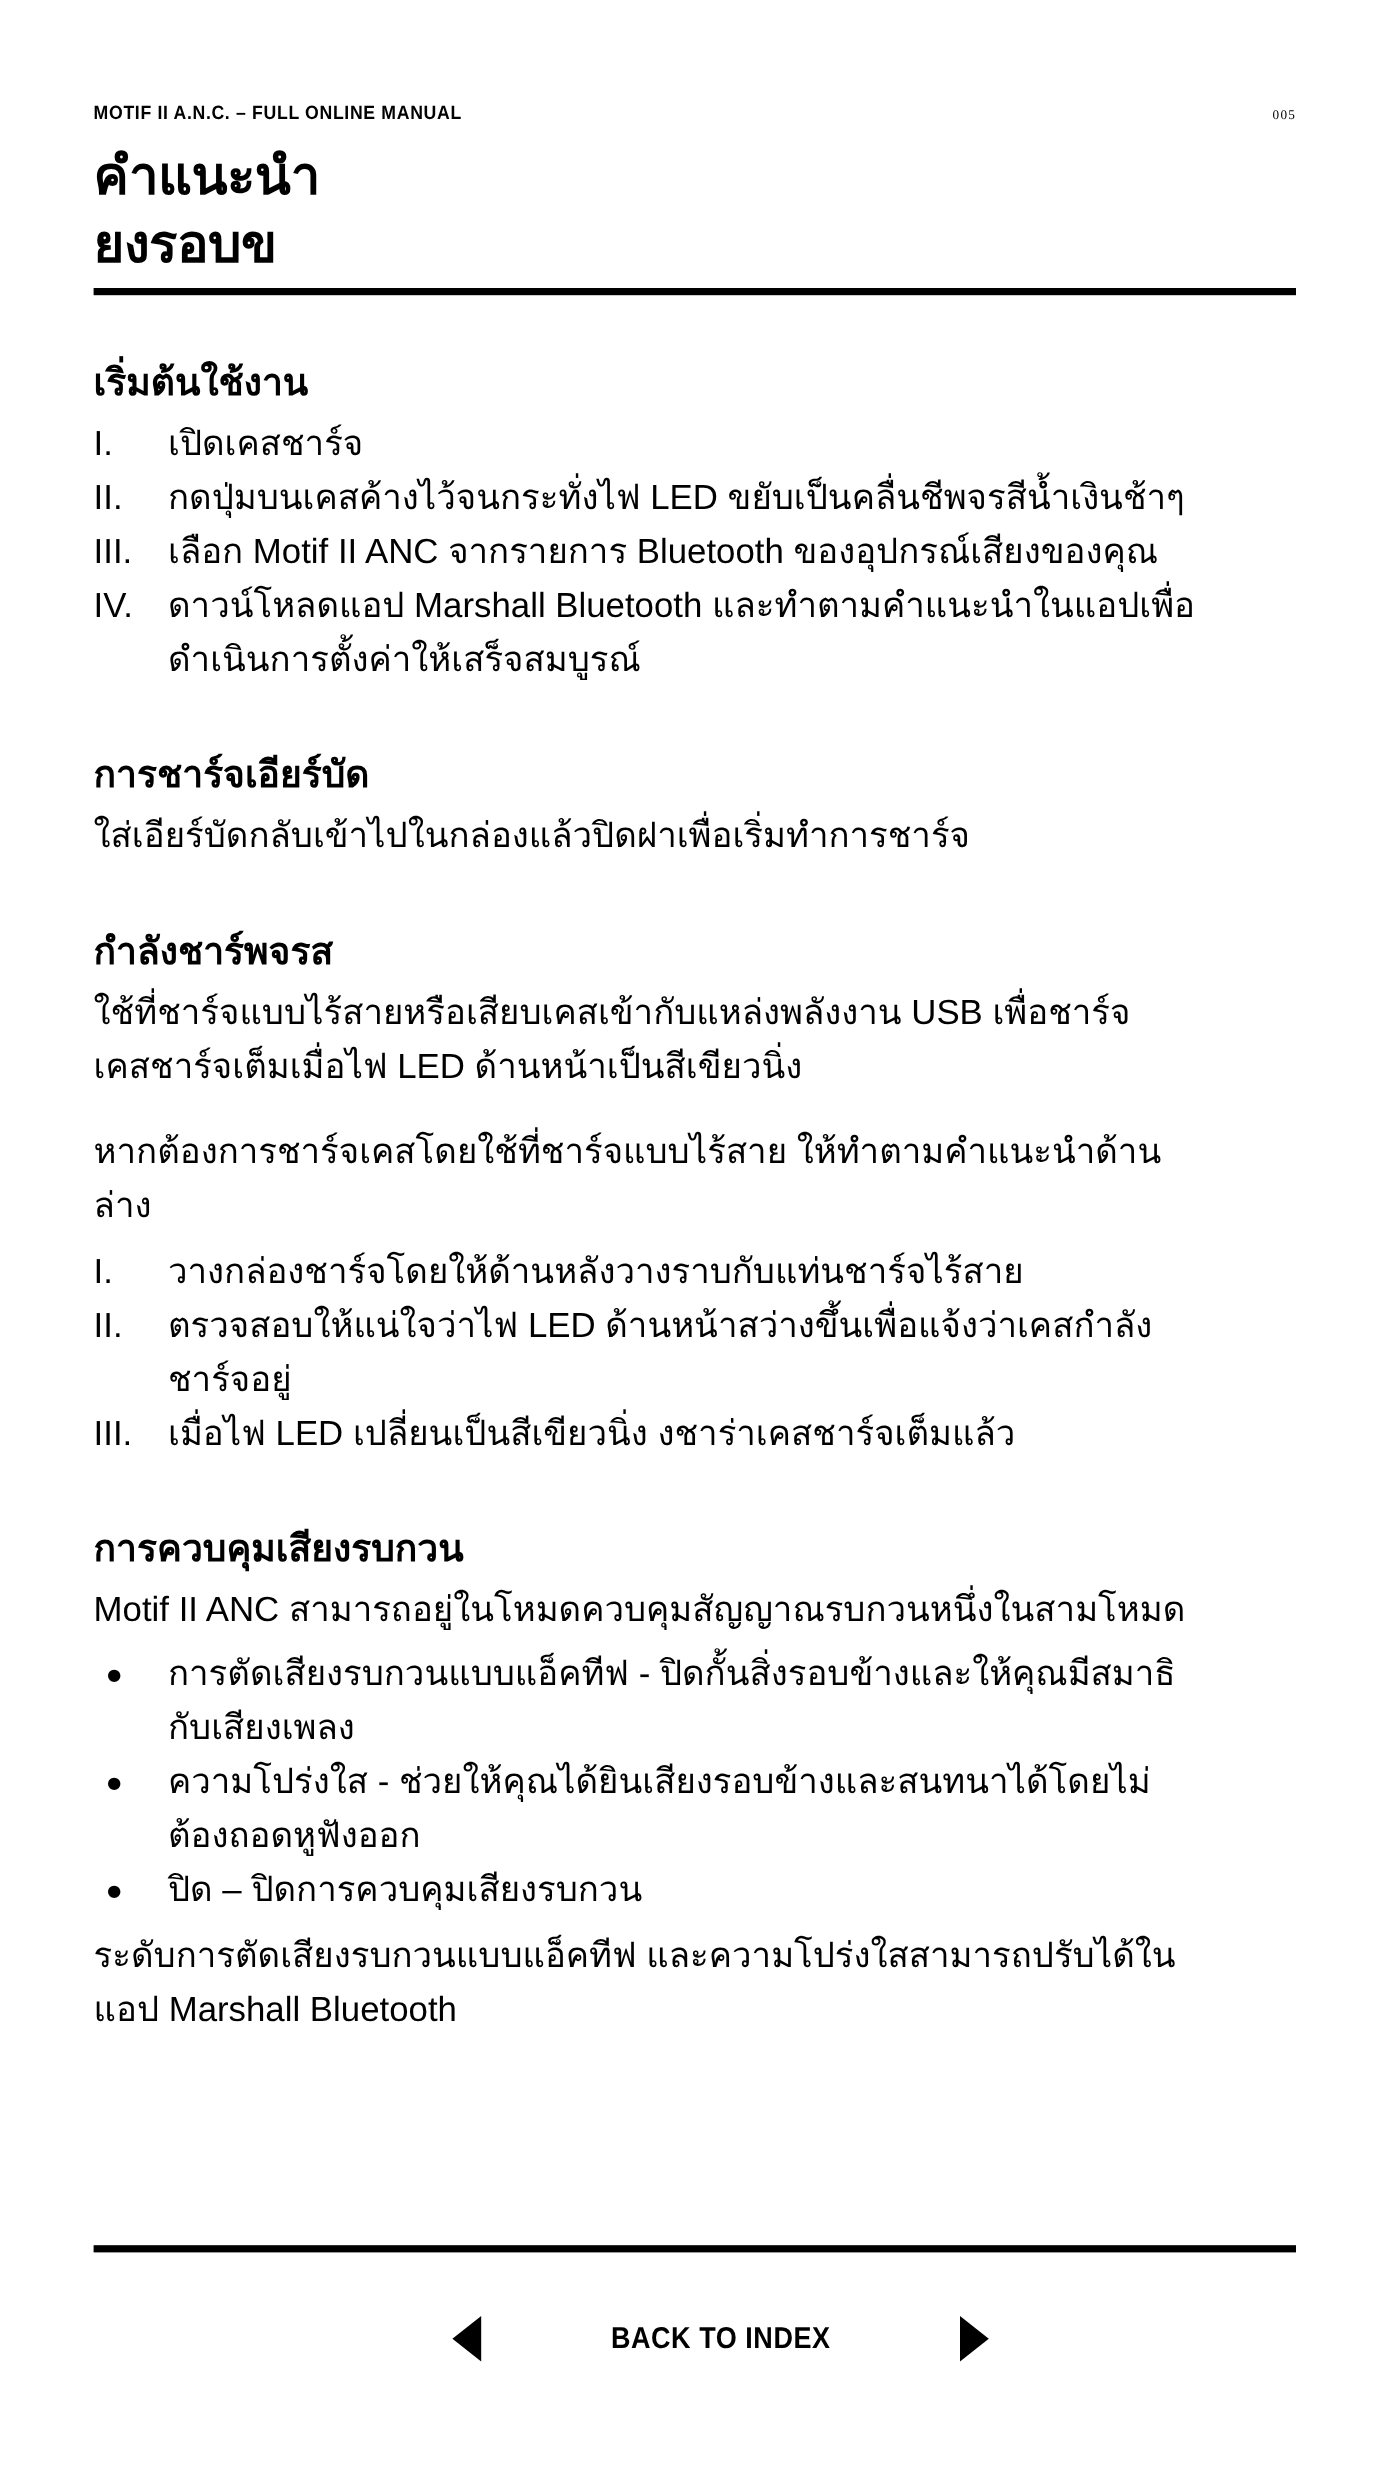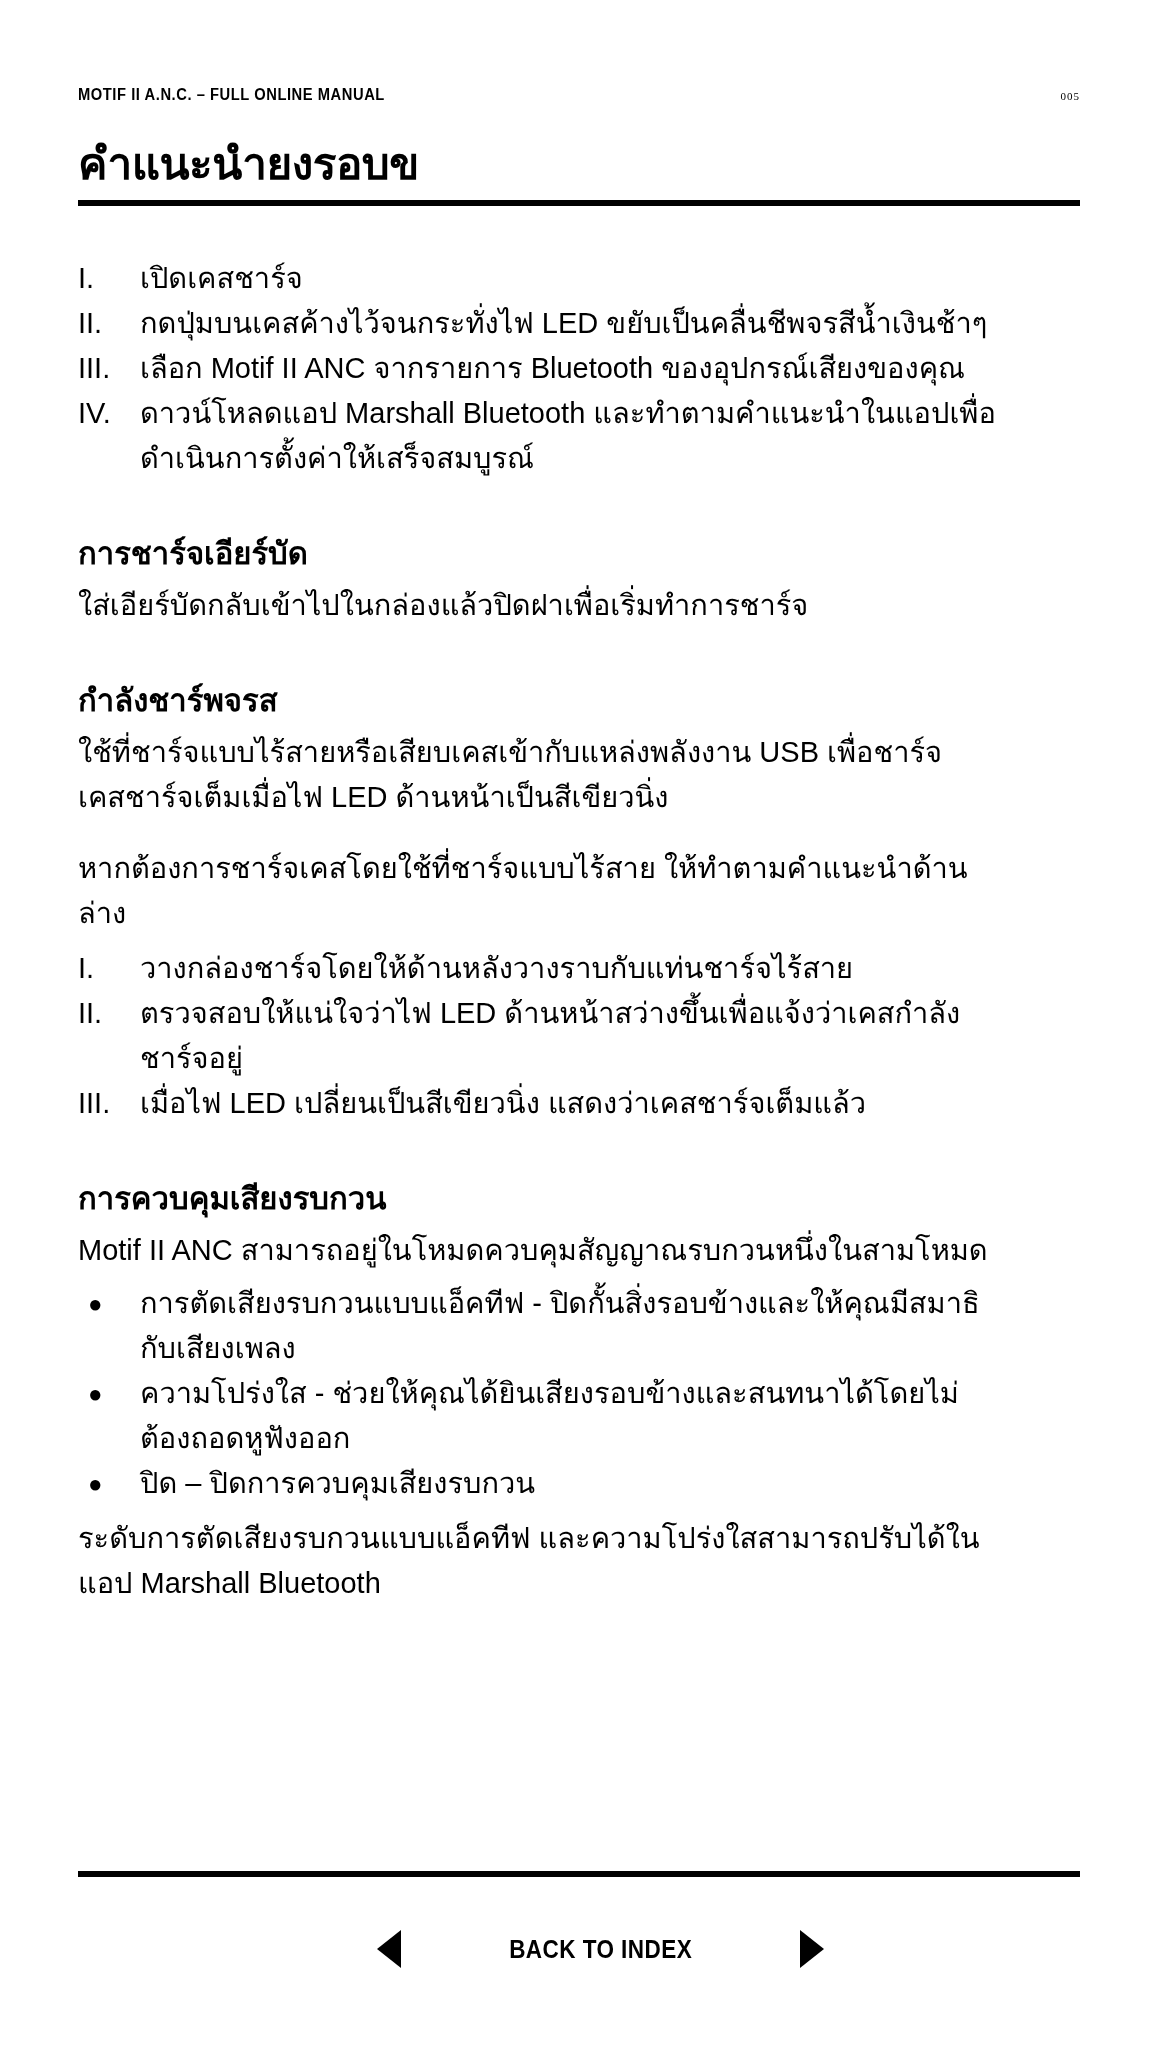--- a/index.html
+++ b/index.html
@@ -33,23 +33,24 @@
   }
   .page-number {
     font-family: "Liberation Serif", "DejaVu Serif", serif;
     font-size: 11px;
     font-weight: normal;
     letter-spacing: 1px;
   }
   
   .title-row {
     display: flex;
-    justify-content: flex-start;
+    justify-content: flex-end;
     align-items: baseline;
-    margin-top: 32px;
+    margin-top: 16px;
+    flex-direction: column;
   }
   .big-title {
     font-size: 44px;
     font-weight: bold;
     line-height: 56px;
     letter-spacing: -0.5px;
     white-space: nowrap;
   }
   .divider {
     height: 6px;
@@ -150,20 +151,21 @@
     <span class="page-number">005</span>
   </div>
 
   <div class="title-row">
     <span class="big-title">คำแนะนำ</span>
     <span class="big-title">ยงรอบข</span>
   </div>
   <div class="divider"></div>
 
   <div class="section">
+    <div class="section-heading">เริ่มต้นใช้งาน</div>
     <div class="list">
       <div class="list-row">
         <span class="list-marker">I.</span>
         <span class="list-text">เปิดเคสชาร์จ</span>
       </div>
       <div class="list-row">
         <span class="list-marker">II.</span>
         <span class="list-text">กดปุ่มบนเคสค้างไว้จนกระทั่งไฟ LED ขยับเป็นคลื่นชีพจรสีน้ำเงินช้าๆ</span>
       </div>
       <div class="list-row">
@@ -194,21 +196,21 @@
         <span class="list-marker">I.</span>
         <span class="list-text">วางกล่องชาร์จโดยให้ด้านหลังวางราบกับแท่นชาร์จไร้สาย</span>
       </div>
       <div class="list-row">
         <span class="list-marker">II.</span>
         <span class="list-text">ตรวจสอบให้แน่ใจว่าไฟ LED ด้านหน้าสว่างขึ้นเพื่อแจ้งว่าเคสกำลัง
 ชาร์จอยู่</span>
       </div>
       <div class="list-row">
         <span class="list-marker">III.</span>
-        <span class="list-text">เมื่อไฟ LED เปลี่ยนเป็นสีเขียวนิ่ง แสดงว่าเคสชาร์จเต็มแล้ว</span>
+        <span class="list-text">เมื่อไฟ LED เปลี่ยนเป็นสีเขียวนิ่ง งชาร่าเคสชาร์จเต็มแล้ว</span>
       </div>
     </div>
   </div>
 
   <div class="section">
     <div class="section-heading">การควบคุมเสียงรบกวน</div>
     <div class="para">Motif II ANC สามารถอยู่ในโหมดควบคุมสัญญาณรบกวนหนึ่งในสามโหมด</div>
     <div class="list" style="margin-top:8px;">
       <div class="list-row">
         <span class="bullet-marker">●</span>

